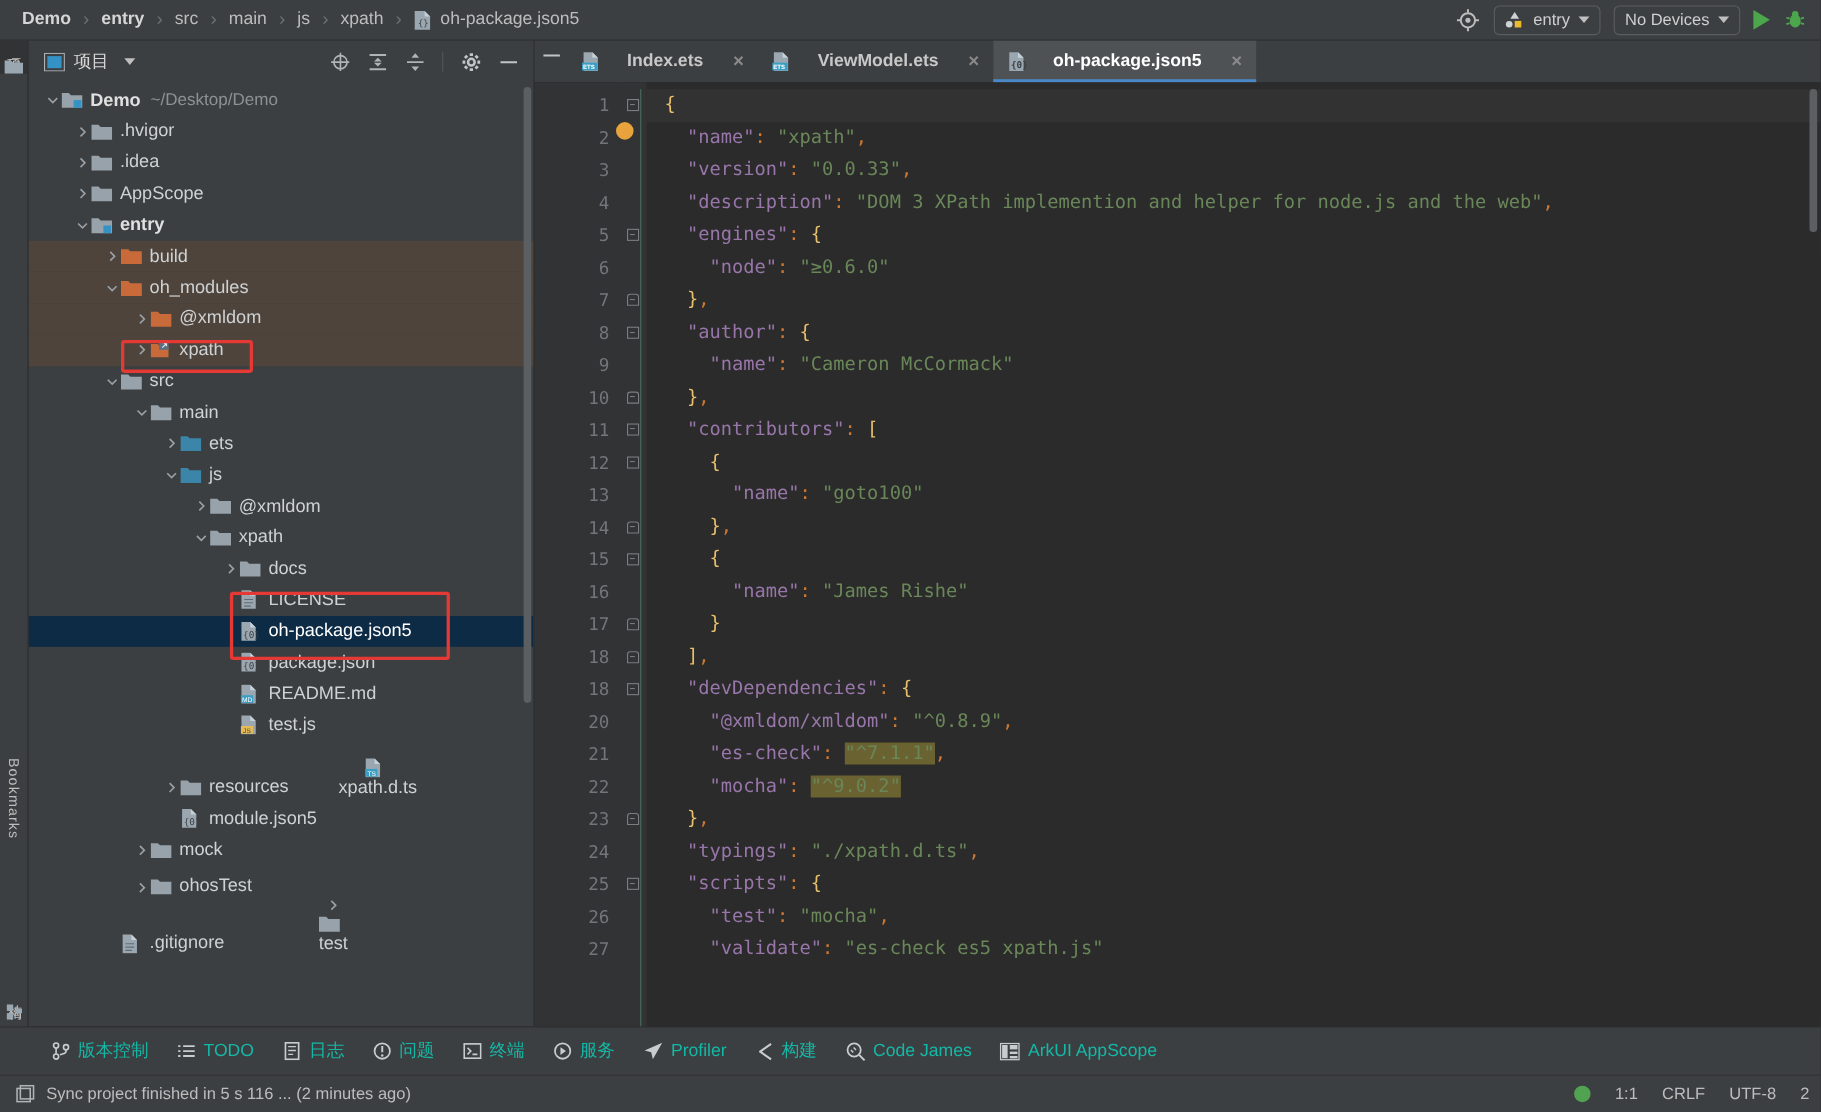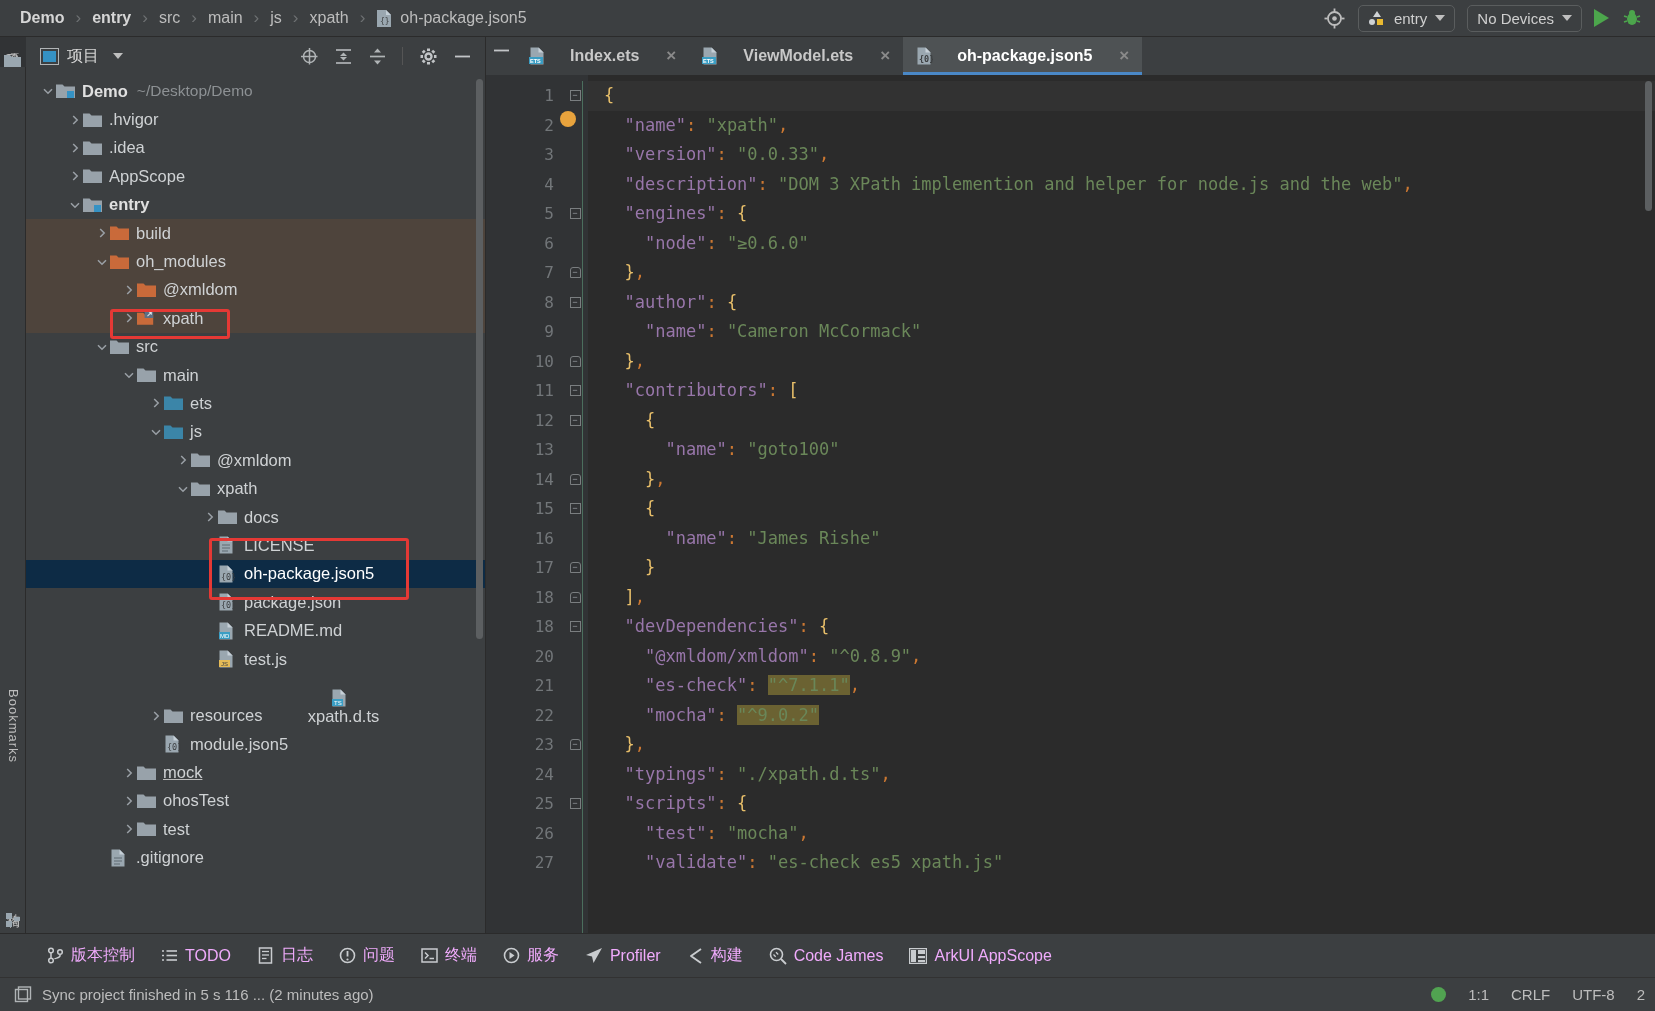--- a/index.html
+++ b/index.html
@@ -100,21 +100,21 @@
   .hlmatch { background: #6b6232; }
   .bulb { position:absolute; left: -2px; top: 36px; width:16px;height:16px;border-radius:50%; background:#e8a33d; }
 
   .code-scrollbar { position:absolute; right:3px; top:6px; width:7px; height:130px; background:#5c5f61; border-radius:4px;}
 
   
   .toolwin {
     height: 44px; min-height:44px; background: #3c3f41; display: flex; align-items: center;
     gap: 0; padding-left: 34px; border-top: 1px solid #2b2b2b;
   }
-  .twbtn { display: flex; align-items: center; gap: 7px; padding: 0 13px; font-size: 16px; color: #f0abfc; cursor: pointer; white-space: nowrap;}
+  .twbtn { display: flex; align-items: center; gap: 7px; padding: 0 13px; font-size: 16px; color: #14b8a6; cursor: pointer; white-space: nowrap;}
   .status {
     height: 34px; min-height:34px; background: #3c3f41; display: flex; align-items: center;
     font-size: 15px; color: #bdbdbd; padding: 0 6px; border-top:1px solid #323232;
   }
   .status .sleft { display:flex; align-items:center; gap:10px; padding-left:8px; }
   .status .sright { margin-left: auto; display:flex; align-items:center; gap: 22px; padding-right: 4px;}
   .greendot { width: 15px; height: 15px; border-radius: 50%; background: #51a351; }
 
   svg { display:block; }
 </style>
@@ -578,47 +578,47 @@
               <span class="arrow"></span>
               <span class="ico">
                 <svg width="17" height="18" viewBox="0 0 17 18">
                   <path d="M1.5 0.5h8l5 5v12h-13z" fill="#9aa7b0"></path>
                   <path d="M9.5 0.5l5 5h-5z" fill="#c6d0d7"></path>
                   <text x="3" y="15" font-size="8.5" fill="#3c3f41" font-family="monospace">{0}</text>
                 </svg>
               </span>
               <span class="lbl">module.json5</span>
             </div>
-            <div class="row" style="padding-left: 95px; text-decoration: underline;">
+            <div class="row" style="padding-left: 95px;">
               <span class="arrow">
                 <svg width="12" height="12" viewBox="0 0 12 12">
                   <path d="M4.2 2l4 4-4 4" stroke="#9aa0a6" stroke-width="1.5" fill="none"></path>
                 </svg>
               </span>
               <span class="ico">
                 <svg width="19" height="16" viewBox="0 0 19 16">
                   <path d="M0 1.5h6.5l2 2H19V15H0z" fill="#98a2aa"></path>
                 </svg>
               </span>
               <span class="lbl">mock</span>
             </div>
-            <div class="row" style="padding-left: 95px;">
+            <div class="row" style="padding-left: 95px; align-items: flex-end;">
               <span class="arrow">
                 <svg width="12" height="12" viewBox="0 0 12 12">
                   <path d="M4.2 2l4 4-4 4" stroke="#9aa0a6" stroke-width="1.5" fill="none"></path>
                 </svg>
               </span>
               <span class="ico">
                 <svg width="19" height="16" viewBox="0 0 19 16">
                   <path d="M0 1.5h6.5l2 2H19V15H0z" fill="#98a2aa"></path>
                 </svg>
               </span>
               <span class="lbl">ohosTest</span>
             </div>
-            <div class="row" style="padding-left: 95px;">
+            <div class="row" style="padding-left: 95px; flex-direction: column;">
               <span class="arrow">
                 <svg width="12" height="12" viewBox="0 0 12 12">
                   <path d="M4.2 2l4 4-4 4" stroke="#9aa0a6" stroke-width="1.5" fill="none"></path>
                 </svg>
               </span>
               <span class="ico">
                 <svg width="19" height="16" viewBox="0 0 19 16">
                   <path d="M0 1.5h6.5l2 2H19V15H0z" fill="#98a2aa"></path>
                 </svg>
               </span>

